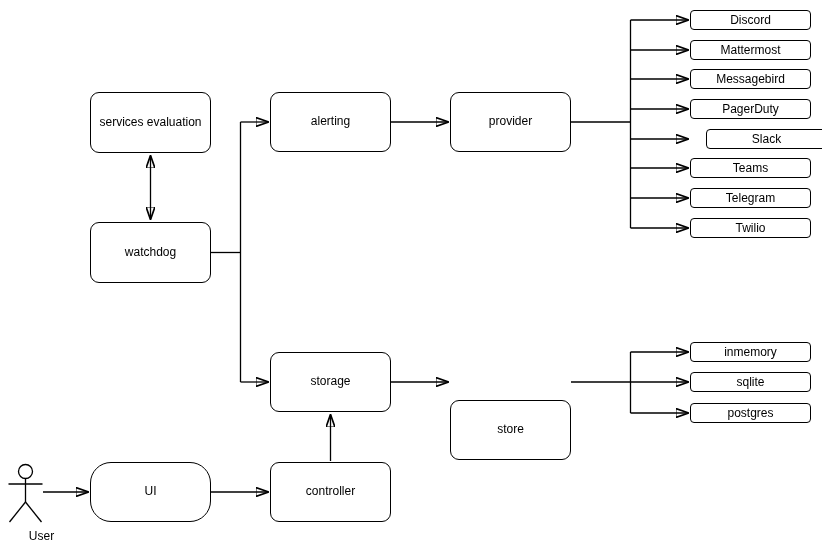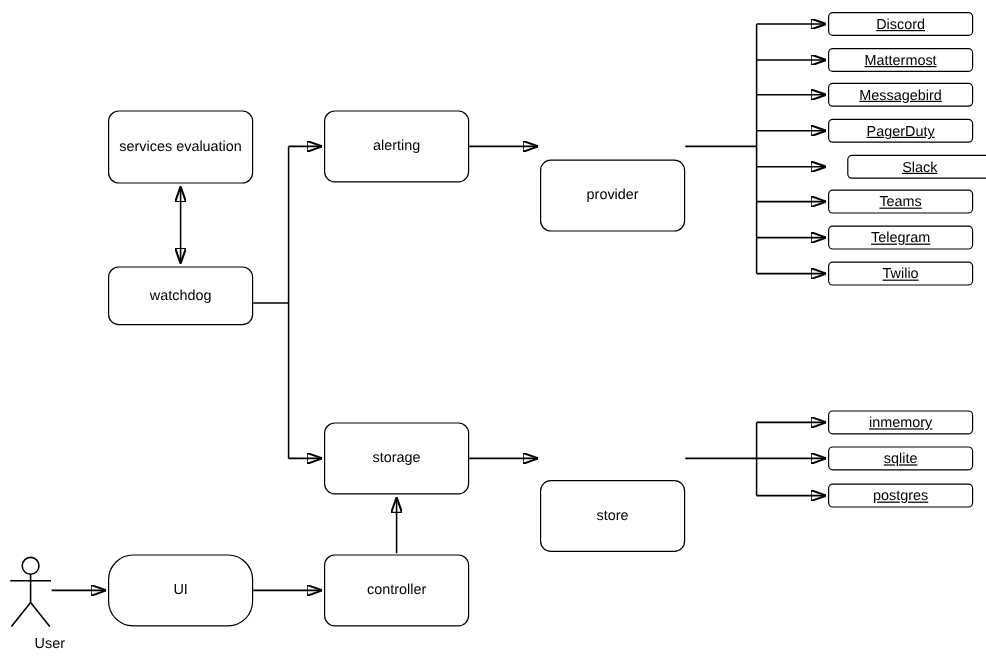--- a/index.html
+++ b/index.html
@@ -26,42 +26,41 @@
     border-radius: 9px;
     display: flex;
     align-items: center;
     justify-content: center;
     font-size: 12px;
     text-align: center;
     line-height: 1.1;
     padding: 14px 6px;
   }
   .pos-serviceseval { left: 90px;  top: 92px;  height: 61px; }
-  .pos-watchdog     { left: 90px;  top: 222px; height: 49px; }
+  .pos-watchdog     { left: 90px;  top: 222px; height: 61px; }
   .pos-alerting     { left: 270px; top: 92px;  }
-  .pos-provider     { left: 450px; top: 92px; margin-top: 41px;  }
+  .pos-provider     { left: 450px; top: 92px;  }
   .pos-storage      { left: 270px; top: 352px; }
   .pos-store        { left: 450px; top: 352px; margin-top: 48px; }
   .pos-ui           { left: 90px;  top: 462px; border-radius: 21px; }
   .pos-controller   { left: 270px; top: 462px; }
 
   .leaf {
     position: absolute;
     left: 690px;
     box-sizing: border-box;
     width: 121px;
     height: 20px;
     background: #ffffff;
     border: 1px solid #000000;
     border-radius: 4px;
     display: flex;
     align-items: center;
     justify-content: center;
     font-size: 12px;
-    text-decoration: underline;
   }
   .pv0 { top: 10px; }  .pv1 { top: 40px; }  .pv2 { top: 69px; }  .pv3 { top: 99px; }
   .pv4 { top: 129px; margin-left: 16px; } .pv5 { top: 158px; } .pv6 { top: 188px; } .pv7 { top: 218px; }
   .st0 { top: 342px; } .st1 { top: 372px; } .st2 { top: 403px; }
 
   .user-label {
     position: absolute;
     left: 19px;
     top: 529px;
     width: 45px;

